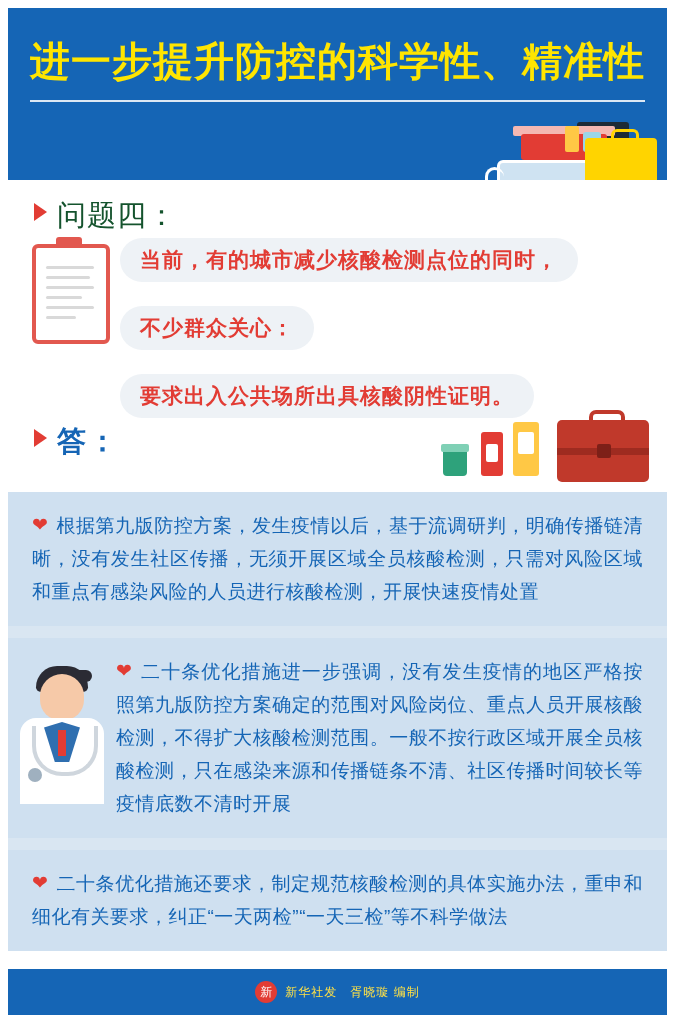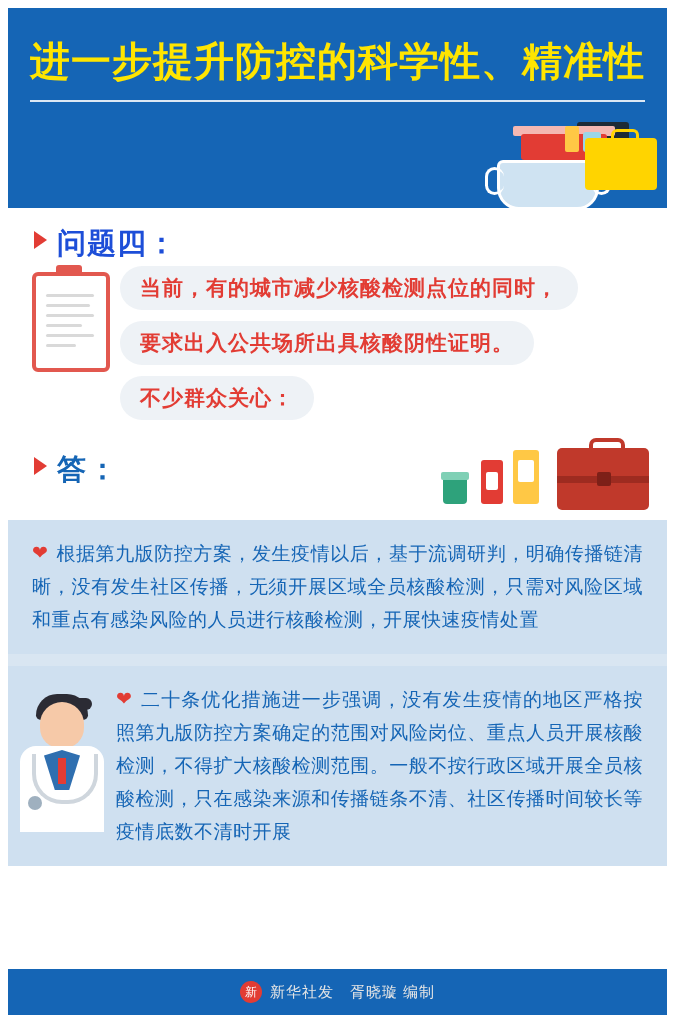--- a/index.html
+++ b/index.html
@@ -26,21 +26,21 @@
     position: relative;
     width: 659px;
     height: 1007px;
     background: #ffffff;
     overflow: hidden;
   }
 
   
   .header {
     position: relative;
-    height: 200px;
+    height: 172px;
     background: #1565b5;
     overflow: hidden;
   }
   .header-title {
     position: absolute;
     left: 22px;
     top: 26px;
     font-size: 40px;
     font-weight: bold;
     color: #ffe500;
@@ -163,22 +163,22 @@
   .qblock {
     position: relative;
     height: 312px;
     background: #ffffff;
   }
   .q-label {
     position: absolute;
     left: 26px;
     top: 16px;
     font-size: 29px;
-    font-weight: bold;
-    color: #1d4ed8;
+    font-weight: normal;
+    color: #14532d;
     letter-spacing: 1px;
   }
   .tri {
     display: inline-block;
     width: 0; height: 0;
     border-left: 13px solid #e23c34;
     border-top: 9px solid transparent;
     border-bottom: 9px solid transparent;
     margin-right: 10px;
     vertical-align: 4px;
@@ -216,21 +216,21 @@
     width: 520px;
   }
   .bubble {
     display: inline-block;
     background: #eef2f6;
     border-radius: 22px;
     padding: 8px 20px;
     font-size: 21px;
     font-weight: bold;
     color: #e23c34;
-    margin-bottom: 11px;
+    margin-bottom: 24px;
     letter-spacing: 1px;
     white-space: nowrap;
   }
   .answer-label {
     position: absolute;
     left: 26px;
     top: 242px;
     font-size: 29px;
     font-weight: bold;
     color: #1565b5;
@@ -446,22 +446,22 @@
     border-radius: 11px;
     background: #e23c34;
     color: #ffffff;
     font-size: 12px;
     display: flex;
     align-items: center;
     justify-content: center;
     margin-right: 8px;
   }
   .footer-text {
-    color: #e5e5e5;
-    font-size: 15px;
+    color: #fde047;
+    font-size: 12px;
     letter-spacing: 1px;
   }
 </style>
 </head>
 <body>
 
 <div class="poster">
   <div class="inner">
 
     <div class="header">
@@ -492,22 +492,22 @@
         <div class="ln" style="top:18px;width:48px;"></div>
         <div class="ln" style="top:28px;width:44px;"></div>
         <div class="ln" style="top:38px;width:48px;"></div>
         <div class="ln" style="top:48px;width:36px;"></div>
         <div class="ln" style="top:58px;width:48px;"></div>
         <div class="ln" style="top:68px;width:30px;"></div>
       </div>
 
       <div class="bubbles">
         <div><span class="bubble">当前，有的城市减少核酸检测点位的同时，</span></div>
+        <div><span class="bubble">不少群众关心：</span></div>
         <div><span class="bubble">要求出入公共场所出具核酸阴性证明。</span></div>
-        <div><span class="bubble">不少群众关心：</span></div>
       </div>
 
       <div class="answer-label">
         <span class="tri"></span><span>答：</span>
       </div>
 
       <div class="objs">
         <div class="obj-cup"></div>
         <div class="obj-red"></div>
         <div class="obj-yellow"></div>
@@ -536,20 +536,25 @@
           <div class="doc-shirt"></div>
           <div class="doc-tie"></div>
           <div class="doc-steth"></div>
           <div class="doc-steth-end"></div>
         </div>
         <div class="card-text">
           <span class="heart">❤</span><span>二十条优化措施进一步强调，没有发生疫情的地区严格按照第九版防控方案确定的范围对风险岗位、重点人员开展核酸检测，不得扩大核酸检测范围。一般不按行政区域开展全员核酸检测，只在感染来源和传播链条不清、社区传播时间较长等疫情底数不清时开展</span>
         </div>
       </div>
 
+      <div class="card">
+        <div class="card-text">
+          <span class="heart">❤</span><span>二十条优化措施还要求，制定规范核酸检测的具体实施办法，重申和细化有关要求，纠正“一天两检”“一天三检”等不科学做法</span>
+        </div>
+      </div>
 
     </div>
 
     <div class="footer">
       <div class="footer-logo">新</div>
       <div class="footer-text">新华社发　胥晓璇 编制</div>
     </div>
 
   </div>
 </div>

